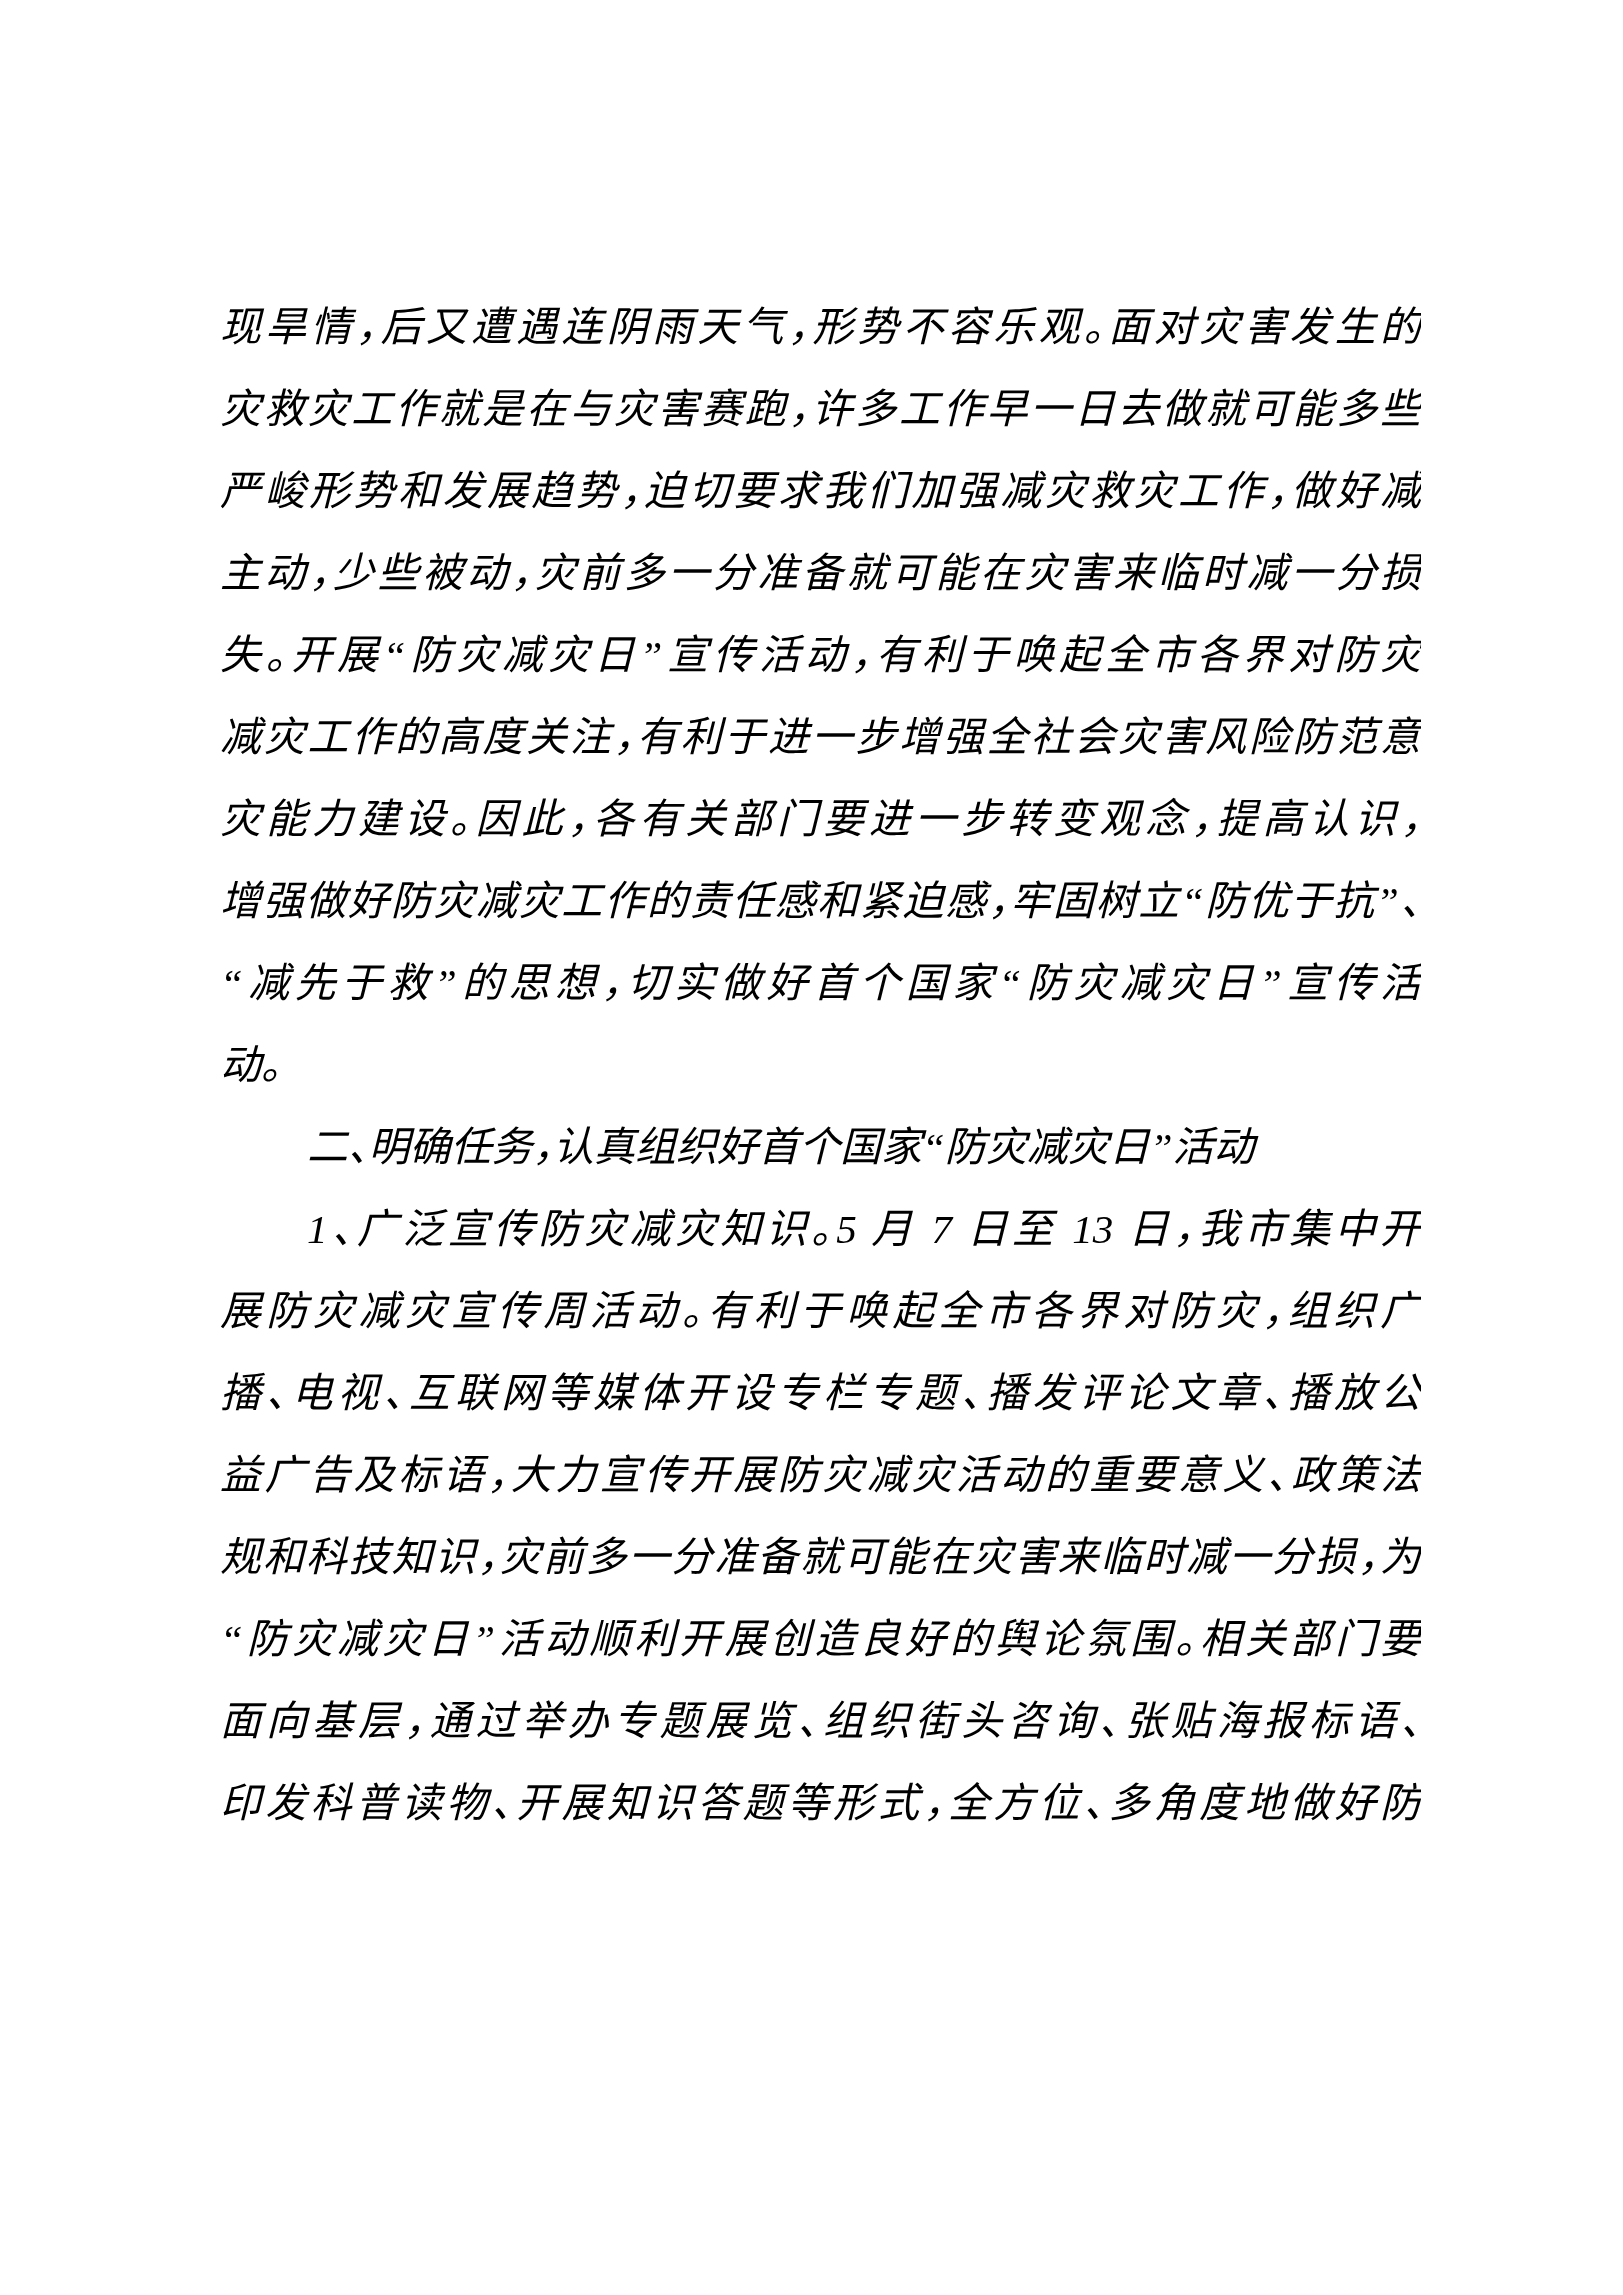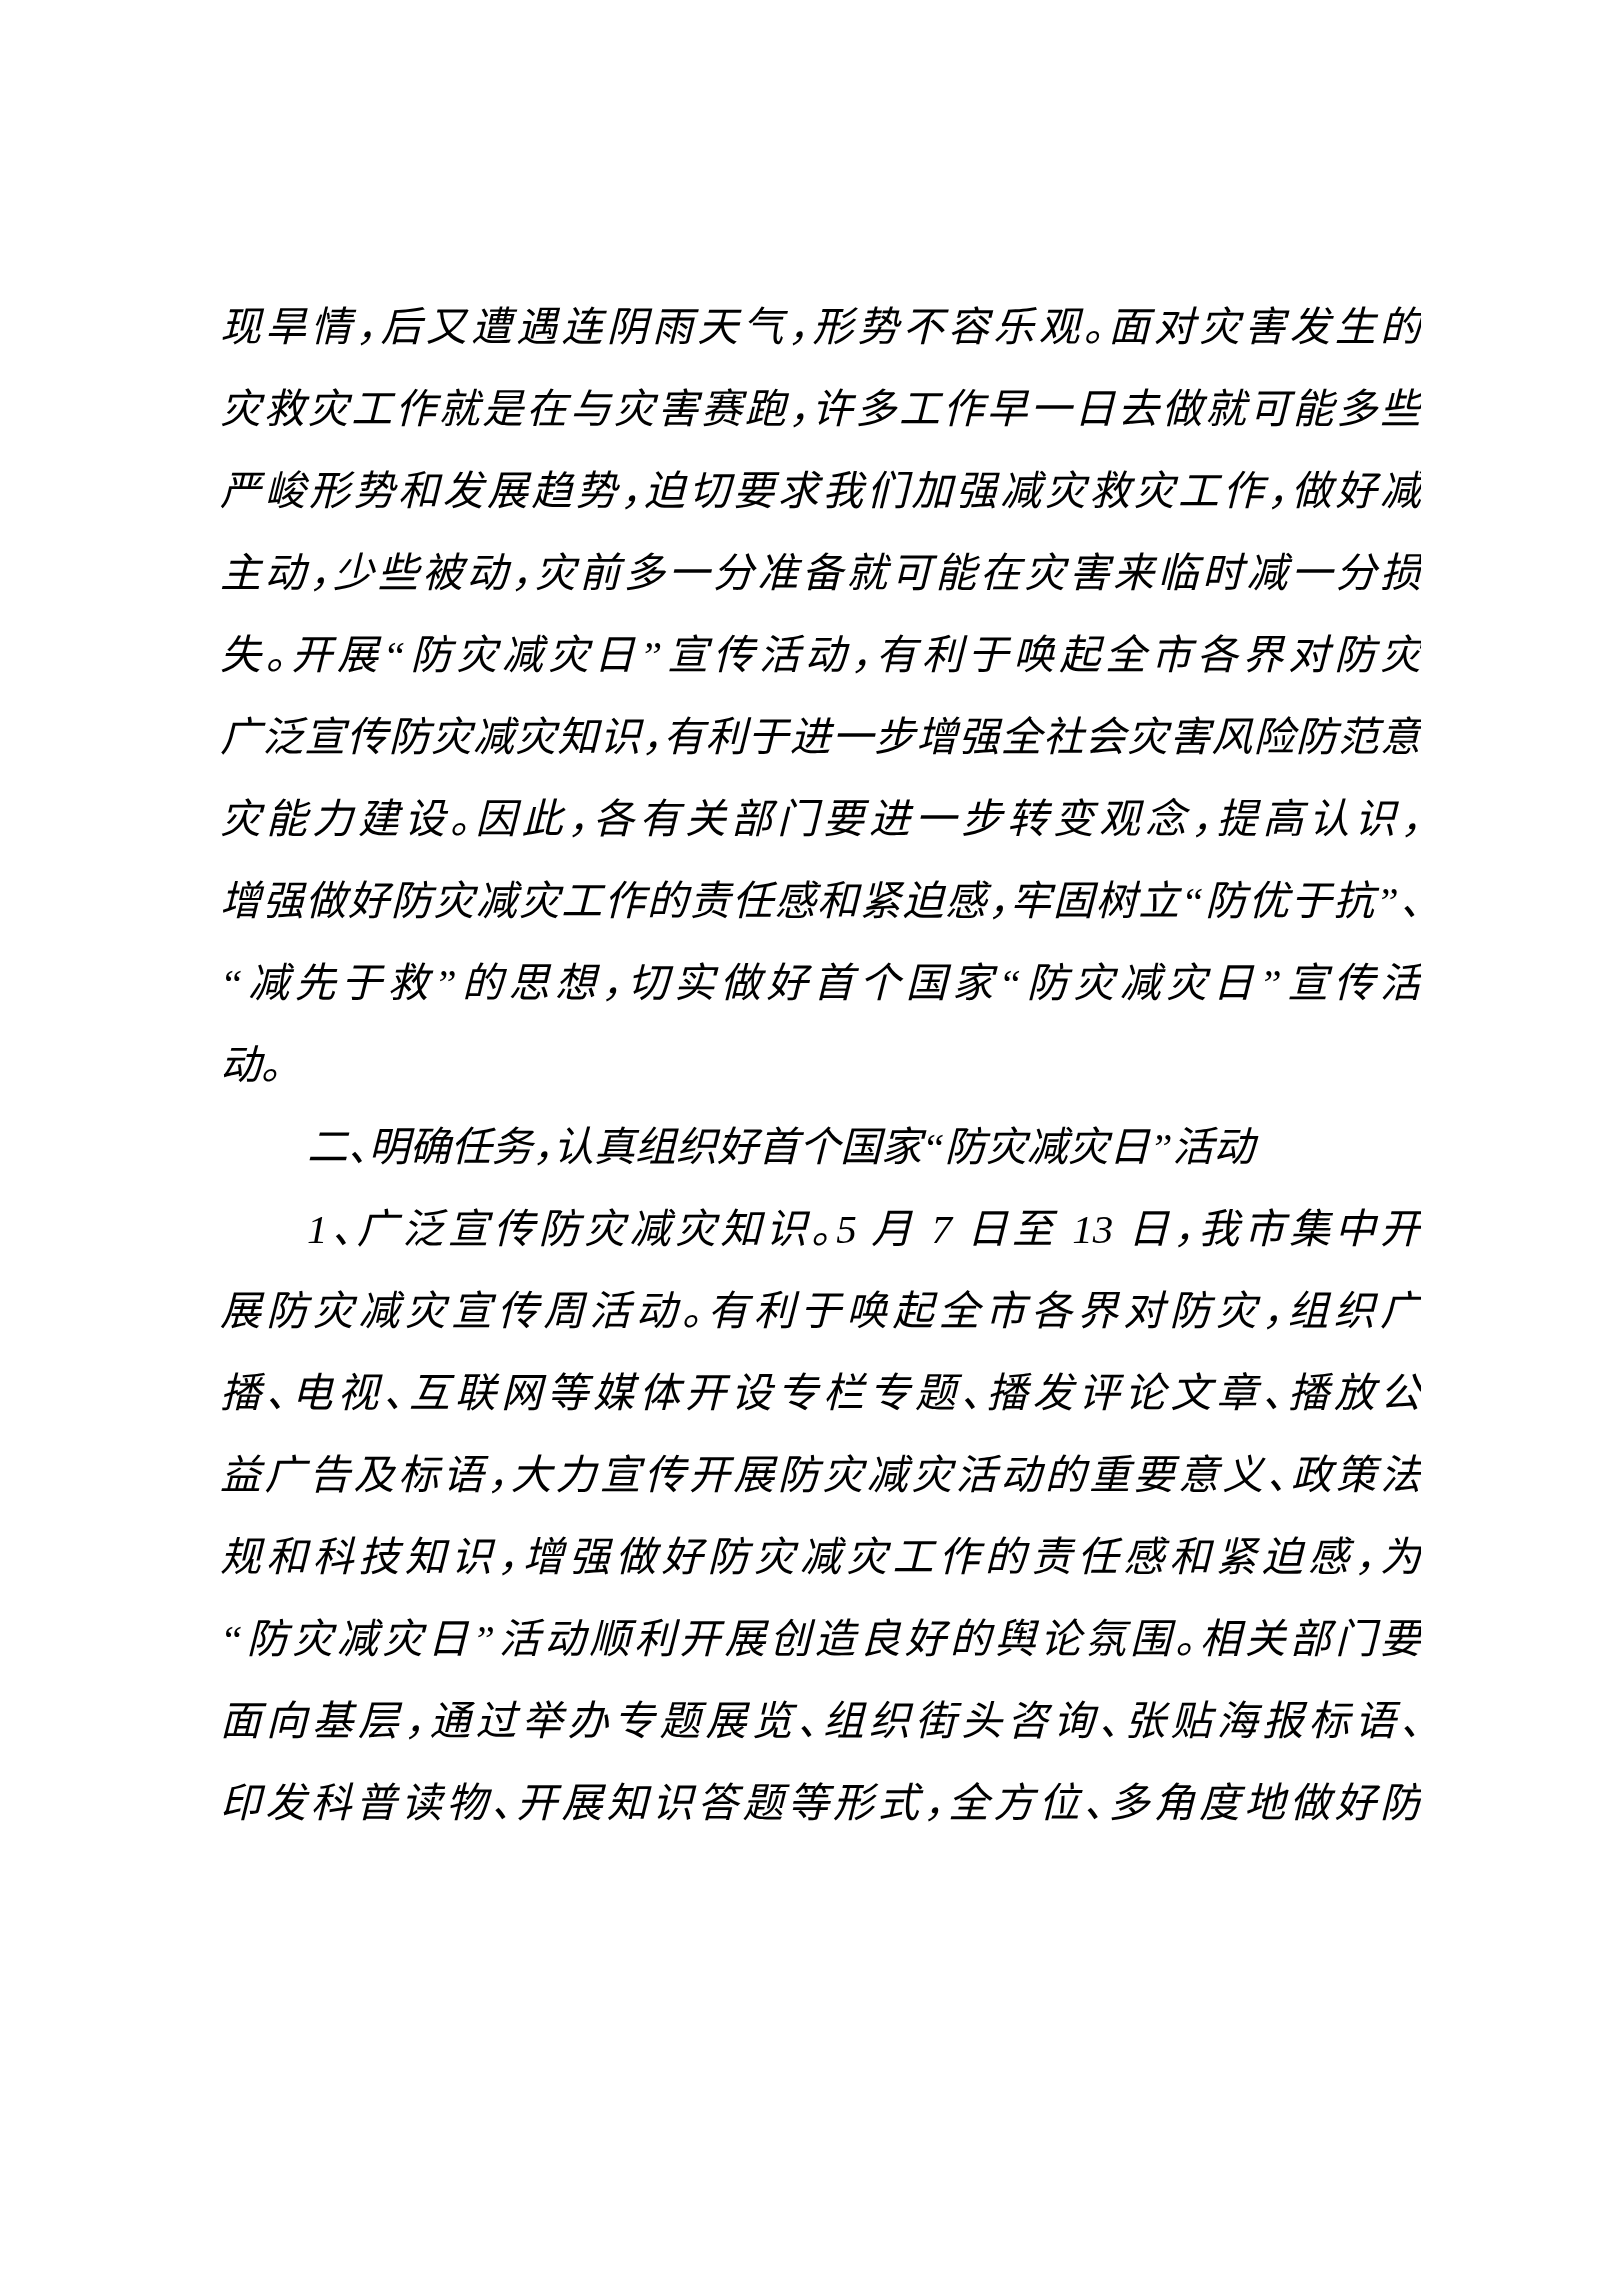--- a/index.html
+++ b/index.html
@@ -55,31 +55,31 @@
 </head>
 <body>
 
 <div class="page">
   <div class="doc-body" id="doc-body">
       <div class="line">现旱情，后又遭遇连阴雨天气，形势不容乐观。面对灾害发生的</div>
       <div class="line">灾救灾工作就是在与灾害赛跑，许多工作早一日去做就可能多些</div>
       <div class="line">严峻形势和发展趋势，迫切要求我们加强减灾救灾工作，做好减</div>
       <div class="line">主动，少些被动，灾前多一分准备就可能在灾害来临时减一分损</div>
       <div class="line">失。开展“防灾减灾日”宣传活动，有利于唤起全市各界对防灾</div>
-      <div class="line">广泛宣传防灾减灾知识，有利于进一步增强全社会灾害风险防范意</div>
+      <div class="line">减灾工作的高度关注，有利于进一步增强全社会灾害风险防范意</div>
       <div class="line">灾能力建设。因此，各有关部门要进一步转变观念，提高认识，</div>
       <div class="line">增强做好防灾减灾工作的责任感和紧迫感，牢固树立“防优于抗”、</div>
       <div class="line">“减先于救”的思想，切实做好首个国家“防灾减灾日”宣传活</div>
       <div class="line short">动。</div>
       <div class="line short indent">二、明确任务，认真组织好首个国家“防灾减灾日”活动</div>
       <div class="line indent">1、广泛宣传防灾减灾知识。5 月 7 日至 13 日，我市集中开</div>
       <div class="line">展防灾减灾宣传周活动。有利于唤起全市各界对防灾，组织广</div>
       <div class="line">播、电视、互联网等媒体开设专栏专题、播发评论文章、播放公</div>
       <div class="line">益广告及标语，大力宣传开展防灾减灾活动的重要意义、政策法</div>
-      <div class="line">规和科技知识，增强做好防灾减灾工作的责任感和紧迫感，为</div>
+      <div class="line">规和科技知识，灾前多一分准备就可能在灾害来临时减一分损，为</div>
       <div class="line">“防灾减灾日”活动顺利开展创造良好的舆论氛围。相关部门要</div>
       <div class="line">面向基层，通过举办专题展览、组织街头咨询、张贴海报标语、</div>
       <div class="line">印发科普读物、开展知识答题等形式，全方位、多角度地做好防</div>
     </div>
   <div class="footer">
     <span class="footer-text">第1页 共1页</span>
   </div>
 </div>
 
 

